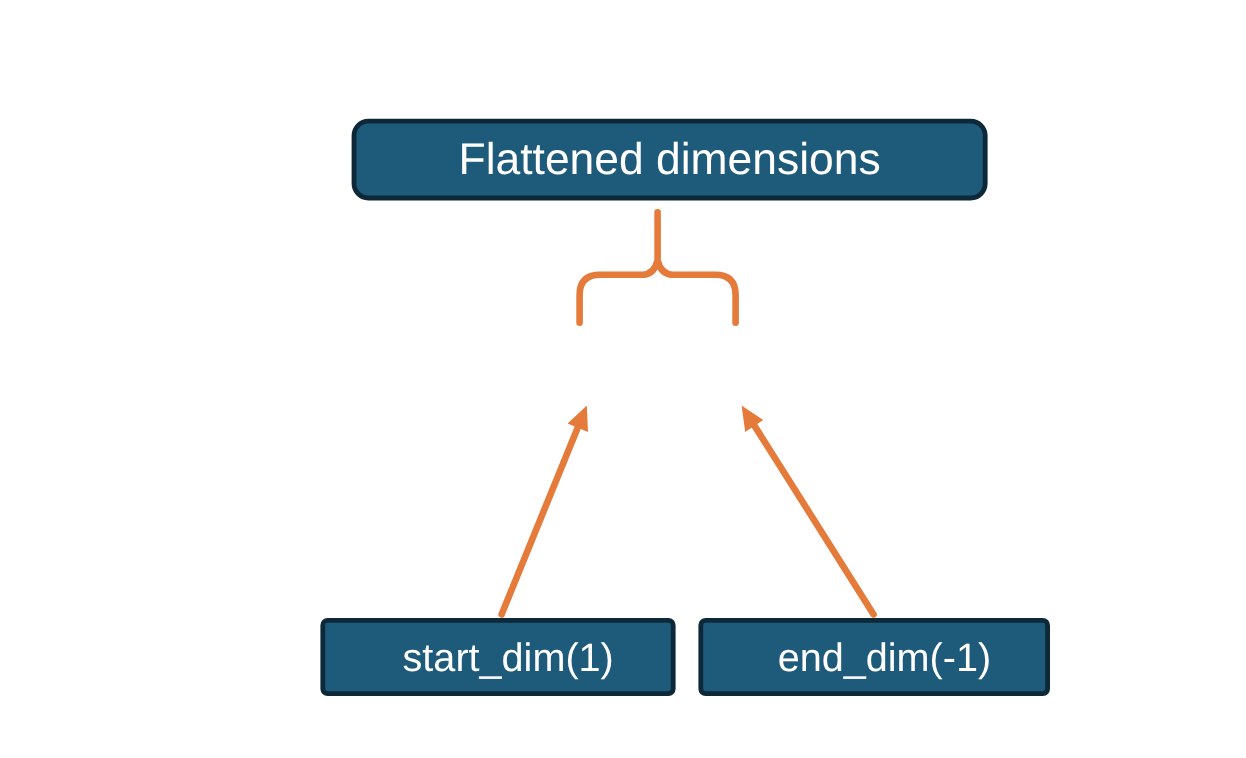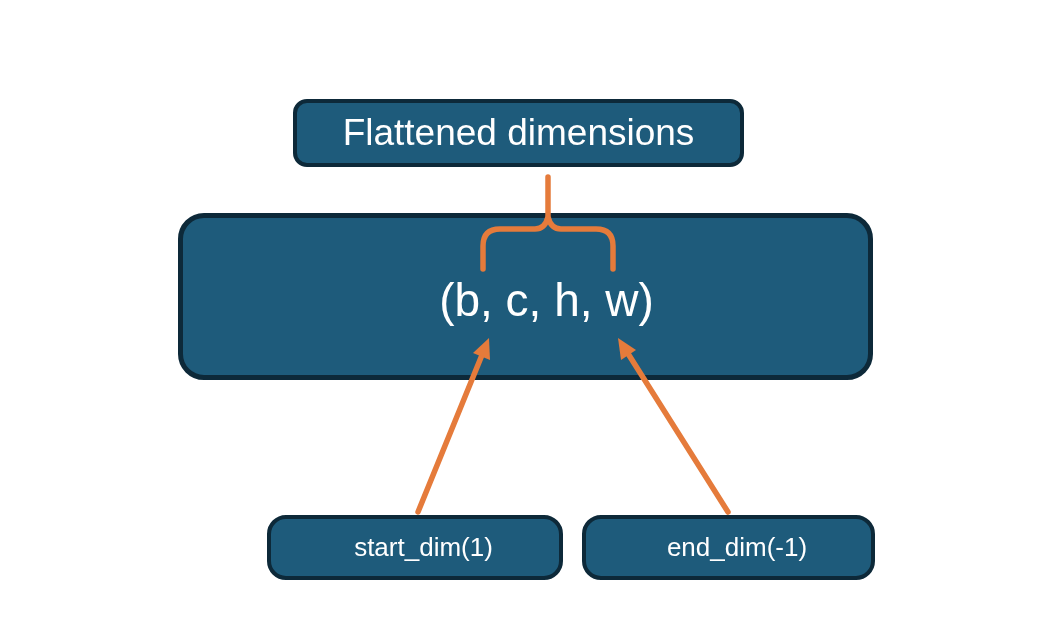--- a/index.html
+++ b/index.html
@@ -22,42 +22,42 @@
     border: 4px solid var(--box-border, #0D2939);
     color: var(--text, #ffffff);
     display: flex;
     align-items: center;
     justify-content: center;
     text-align: center;
   }
   .title-box {
     left: 293px;
     top: 99px;
-    width: 451px;
+    width: 530px;
     height: 68px;
     border-radius: 14px;
     font-size: 37px;
   }
   .tensor-box {
     left: 178px;
     top: 213px;
     width: 695px;
     height: 167px;
     border-width: 5px;
     border-radius: 26px;
     font-size: 46px;
   }
   .tensor-box .label {
     transform: translate(21px, 3px);
   }
   .param-box {
     top: 515px;
     height: 65px;
-    border-radius: 19px;
-    font-size: 26px;
+    border-radius: 6px;
+    font-size: 33px;
     padding-left: 17px;
   }
   .start-box { left: 267px; width: 296px; }
   .end-box   { left: 582px; width: 293px; justify-content: center; }
 
   .connector-layer {
     position: absolute;
     left: 0;
     top: 0;
     width: 1038px;
@@ -79,23 +79,20 @@
 </style>
 </head>
 <body>
 
 <div class="canvas">
 
   <div class="box title-box">
     <span class="label">Flattened dimensions</span>
   </div>
 
-  <div class="box tensor-box">
-    <span class="label">(b, c, h, w)</span>
-  </div>
 
   <div class="box param-box start-box">
     <span class="label">start_dim(1)</span>
   </div>
   <div class="box param-box end-box">
     <span class="label">end_dim(-1)</span>
   </div>
 
   <svg class="connector-layer" viewBox="0 0 1038 632" xmlns="http://www.w3.org/2000/svg">
 

